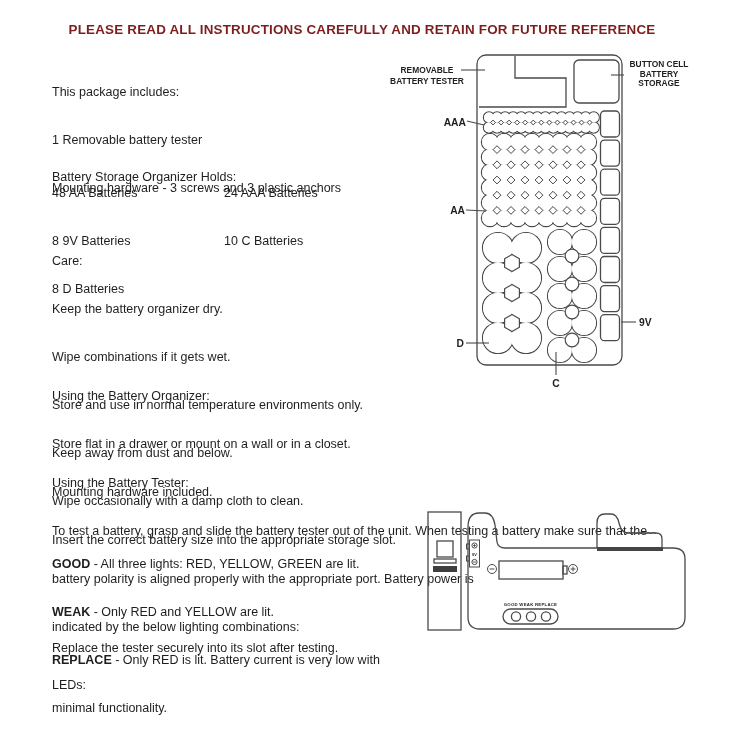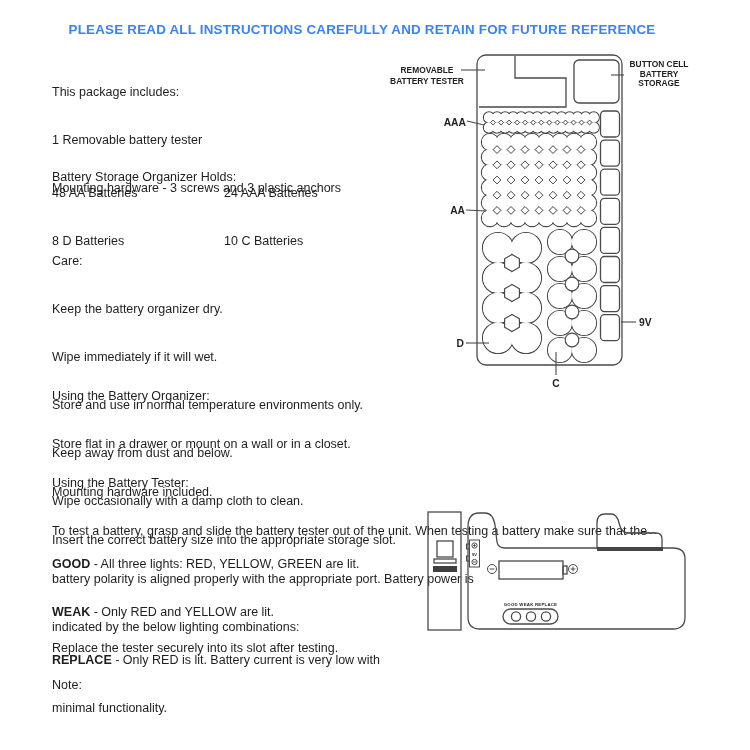--- a/index.html
+++ b/index.html
@@ -1,19 +1,19 @@
 <!DOCTYPE html>
 <html><head>
 <meta charset="utf-8">
 <style>
   html,body{margin:0;padding:0;background:#fff;}
   .page{position:relative;width:750px;height:750px;background:#fff;overflow:hidden;
         font-family:"Liberation Sans",sans-serif;color:#1e1e1e;}
   .title{position:absolute;left:0;top:22px;width:724px;text-align:center;
-         font-size:13.4px;font-weight:bold;letter-spacing:.2px;color:#3b82f6;}
+         font-size:13.4px;font-weight:bold;letter-spacing:.2px;color:#7f1d1d;}
   .sec{position:absolute;left:52px;font-size:12.5px;line-height:16px;white-space:pre;}
   .h{font-weight:normal;}
   .cols{position:absolute;left:52px;display:flex;font-size:12.5px;line-height:16px;white-space:pre;}
   .col1{width:172px;}
   .ind b{font-weight:bold;}
   svg{position:absolute;left:0;top:0;}
   svg text{font-family:"Liberation Sans",sans-serif;fill:#1f1f1f;font-weight:bold;}
   .lbl-sm{font-size:8.4px;}
   .lbl-md{font-size:10.3px;}
   .lbl-xs{font-size:4.3px;letter-spacing:.25px;}
@@ -31,32 +31,33 @@
     <div>1 Removable battery tester</div>
     <div>Mounting hardware - 3 screws and 3 plastic anchors</div>
   </div>
 
   <div class="sec" style="top:137px">
     <div class="h">Battery Storage Organizer Holds:</div>
   </div>
   <div class="cols" style="top:153px">
     <div class="col1">
       <div>48 AA Batteries</div>
+      <div>8 9V Batteries</div>
       <div>8 D Batteries</div>
     </div>
     <div class="col2">
       <div>24 AAA Batteries</div>
       <div>10 C Batteries</div>
     </div>
   </div>
 
   <div class="sec" style="top:221px">
     <div class="h">Care:</div>
     <div>Keep the battery organizer dry.</div>
-    <div>Wipe immediately if it will wet.</div>
+    <div>Wipe combinations if it gets wet.</div>
     <div>Store and use in normal temperature environments only.</div>
     <div>Keep away from dust and below.</div>
     <div>Wipe occasionally with a damp cloth to clean.</div>
   </div>
 
   <div class="sec" style="top:356px">
     <div class="h">Using the Battery Organizer:</div>
     <div>Store flat in a drawer or mount on a wall or in a closet.</div>
     <div>Mounting hardware included.</div>
     <div>Insert the correct battery size into the appropriate storage slot.</div>
@@ -74,21 +75,21 @@
     <div><b>WEAK</b><span> - Only RED and YELLOW are lit.</span></div>
     <div><b>REPLACE</b><span> - Only RED is lit. Battery current is very low with</span></div>
     <div>minimal functionality.</div>
   </div>
 
   <div class="sec" style="top:608px">
     <div>Replace the tester securely into its slot after testing.</div>
   </div>
 
   <div class="sec" style="top:645px">
-    <div class="h">Note:</div>
+    <div class="h">LEDs:</div>
     
     
   </div>
 
   <div class="sec" style="top:725px">
     
   </div>
 
   <svg width="750" height="750" viewBox="0 0 750 750">
     <g stroke="#4a4a4a" stroke-width="1.3" fill="none">

